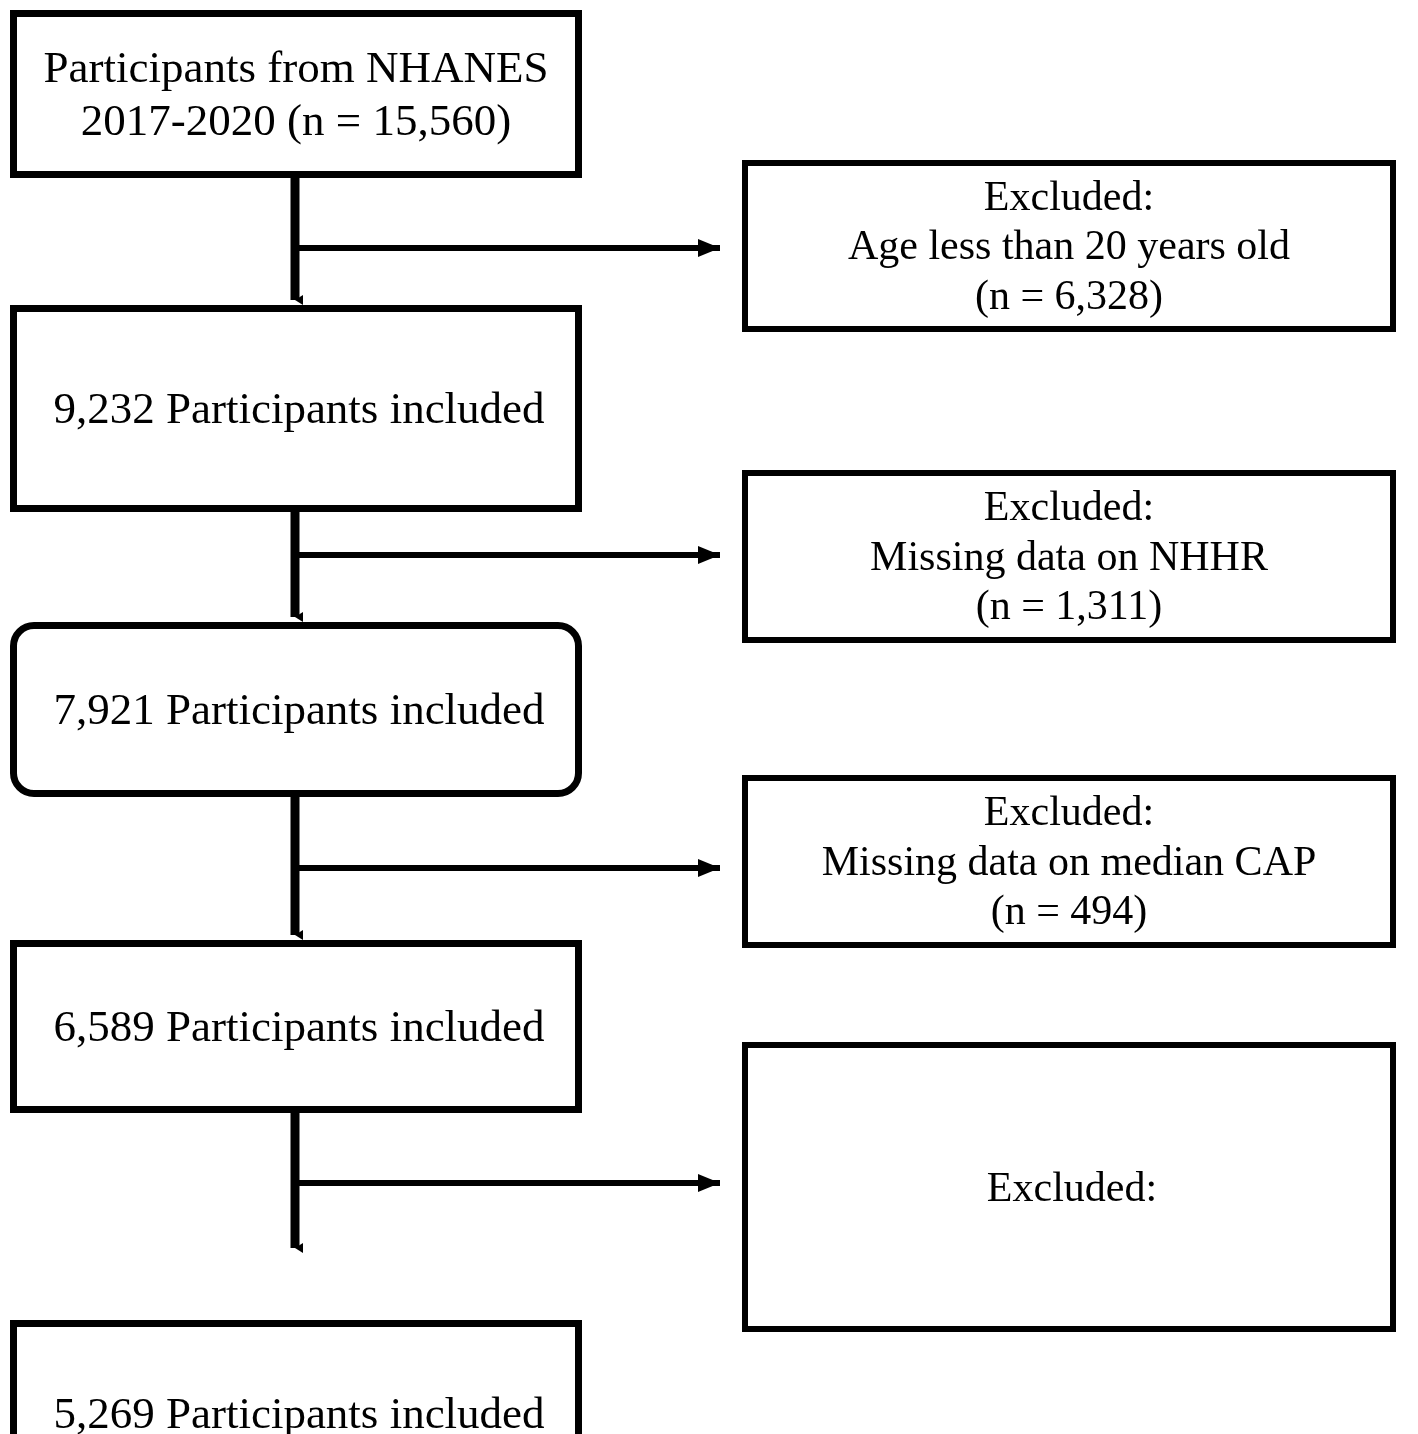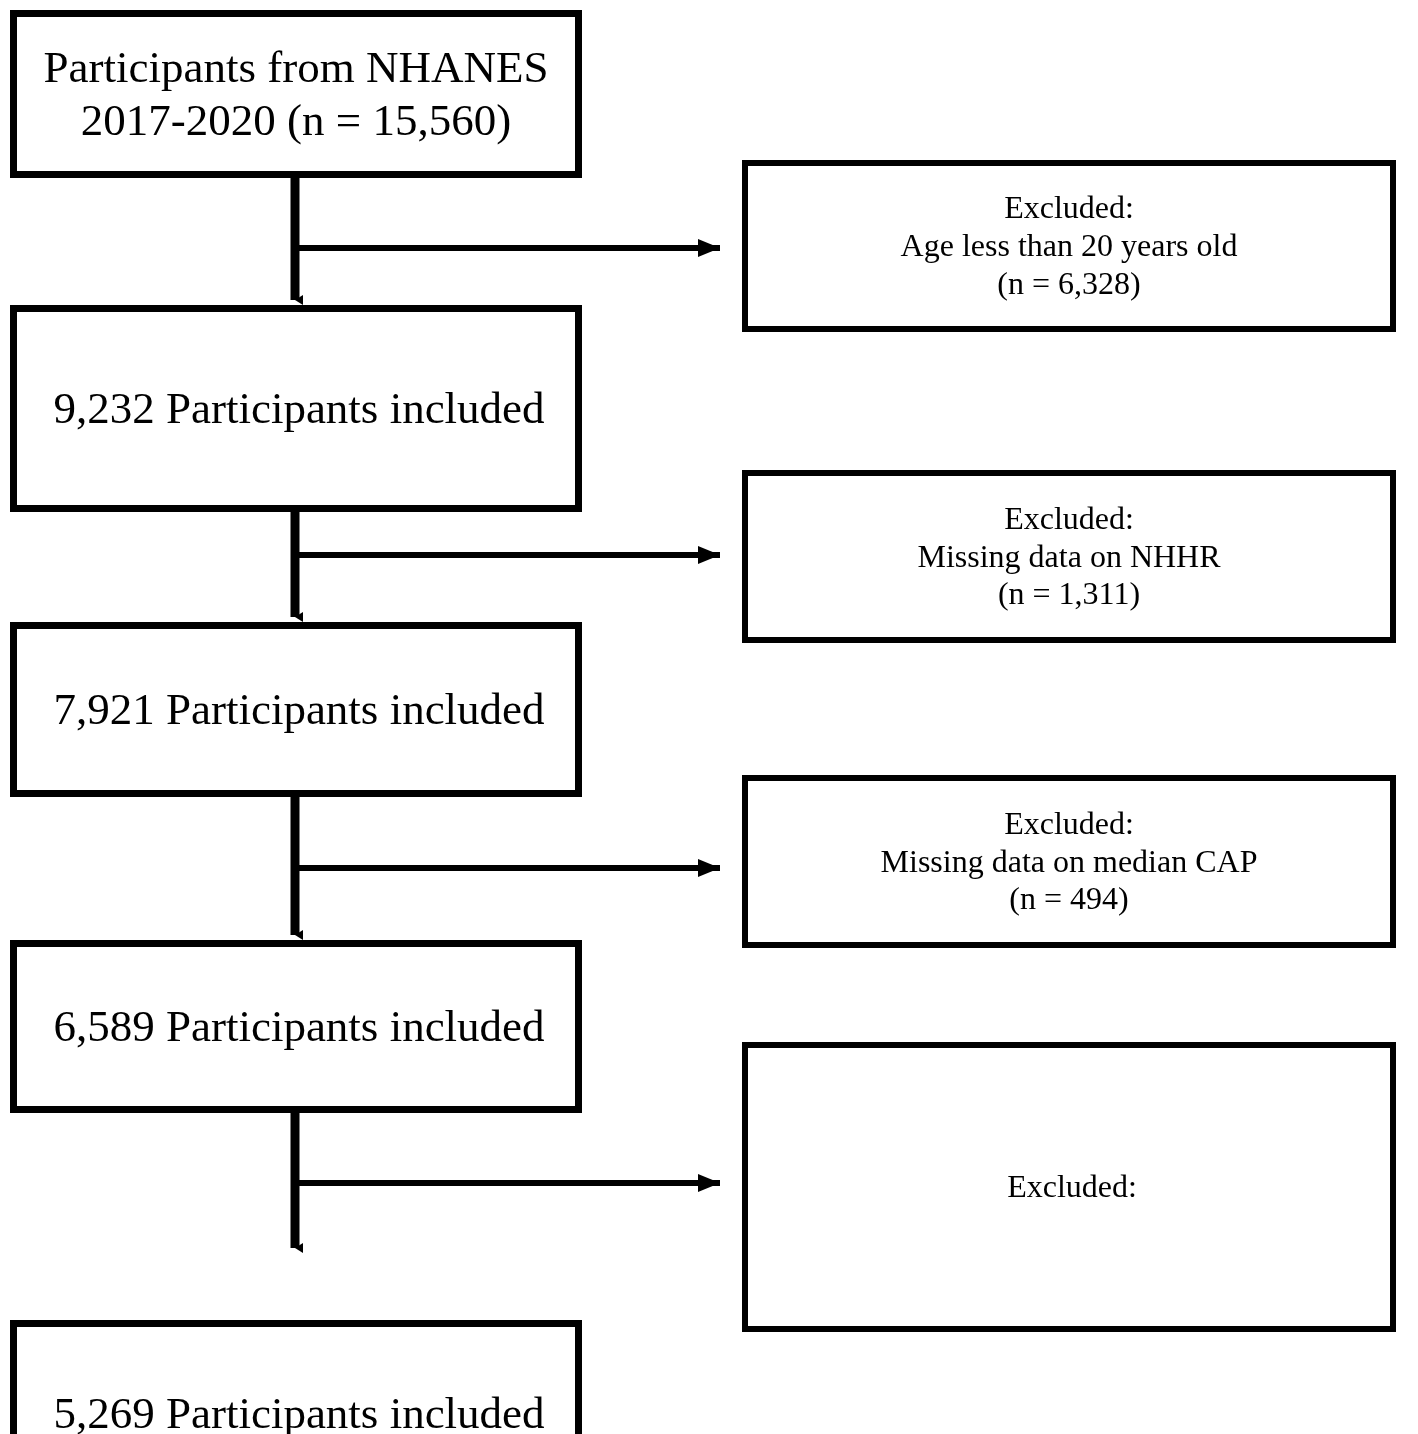--- a/index.html
+++ b/index.html
@@ -48,21 +48,21 @@
     text-align: center;
     padding: 0 22px;
   }
   
   .excluded-box {
     left: 742px;
     width: 654px;
     border-width: 6px;
   }
   .excluded-box .node-text {
-    font-size: 32px;
+    font-size: 42px;
     text-align: center;
     padding: 0 14px;
     font-family: Liberation Serif, serif;
   }
   .excluded-box.multiline .node-text {
     text-align: left;
     padding: 0 10px 0 16px;
     line-height: 1.30;
   }
   .excluded-box.multiline .excl-head {
@@ -118,21 +118,21 @@
 
   <div class="node included-box first" style="top:10px; height:168px;">
     <span class="node-text">Participants from NHANES
 2017-2020 (n = 15,560)</span>
   </div>
 
   <div class="node included-box" style="top:305px; height:207px;">
     <span class="node-text">9,232 Participants included</span>
   </div>
 
-  <div class="node included-box" style="top:622px; height:175px;">
+  <div class="node included-box" style="top:622px; height:175px;border-radius:24px;">
     <span class="node-text">7,921 Participants included</span>
   </div>
 
   <div class="node included-box" style="top:940px; height:173px;">
     <span class="node-text">6,589 Participants included</span>
   </div>
 
   <div class="node included-box" style="top:1320px; height:181px; border-bottom-width:0;">
     <span class="node-text">5,269 Participants included</span>
   </div>

